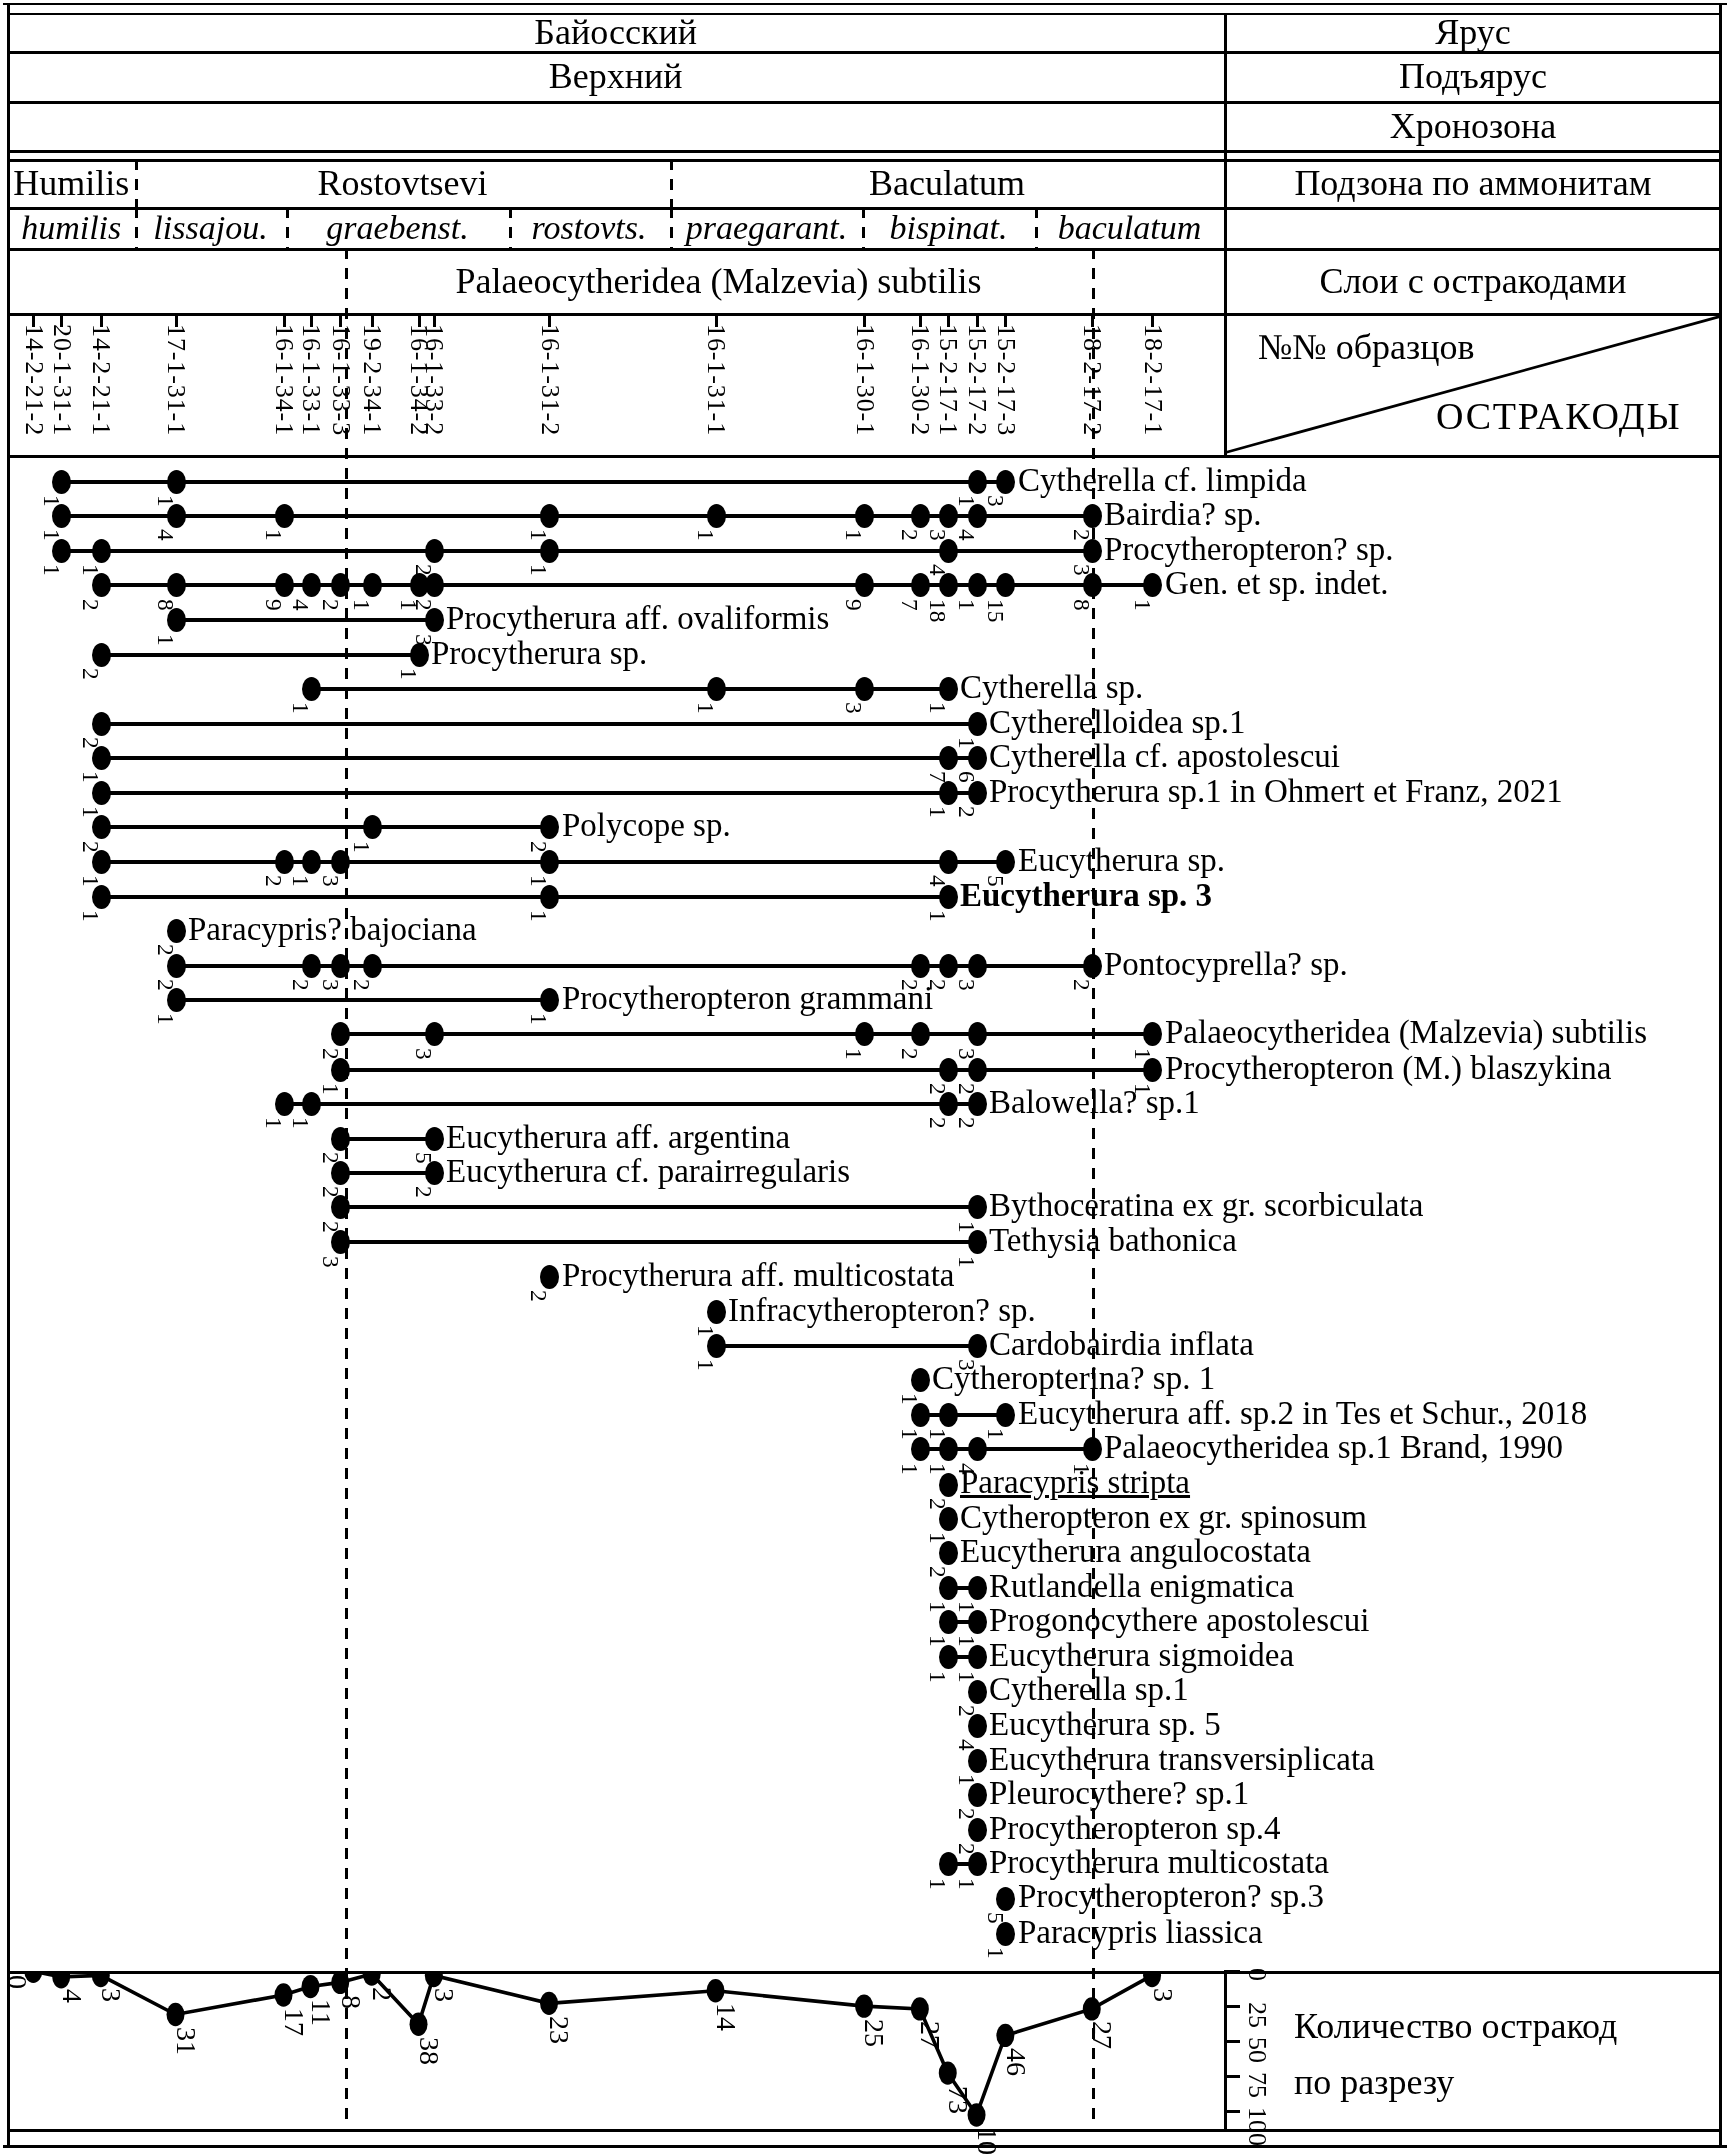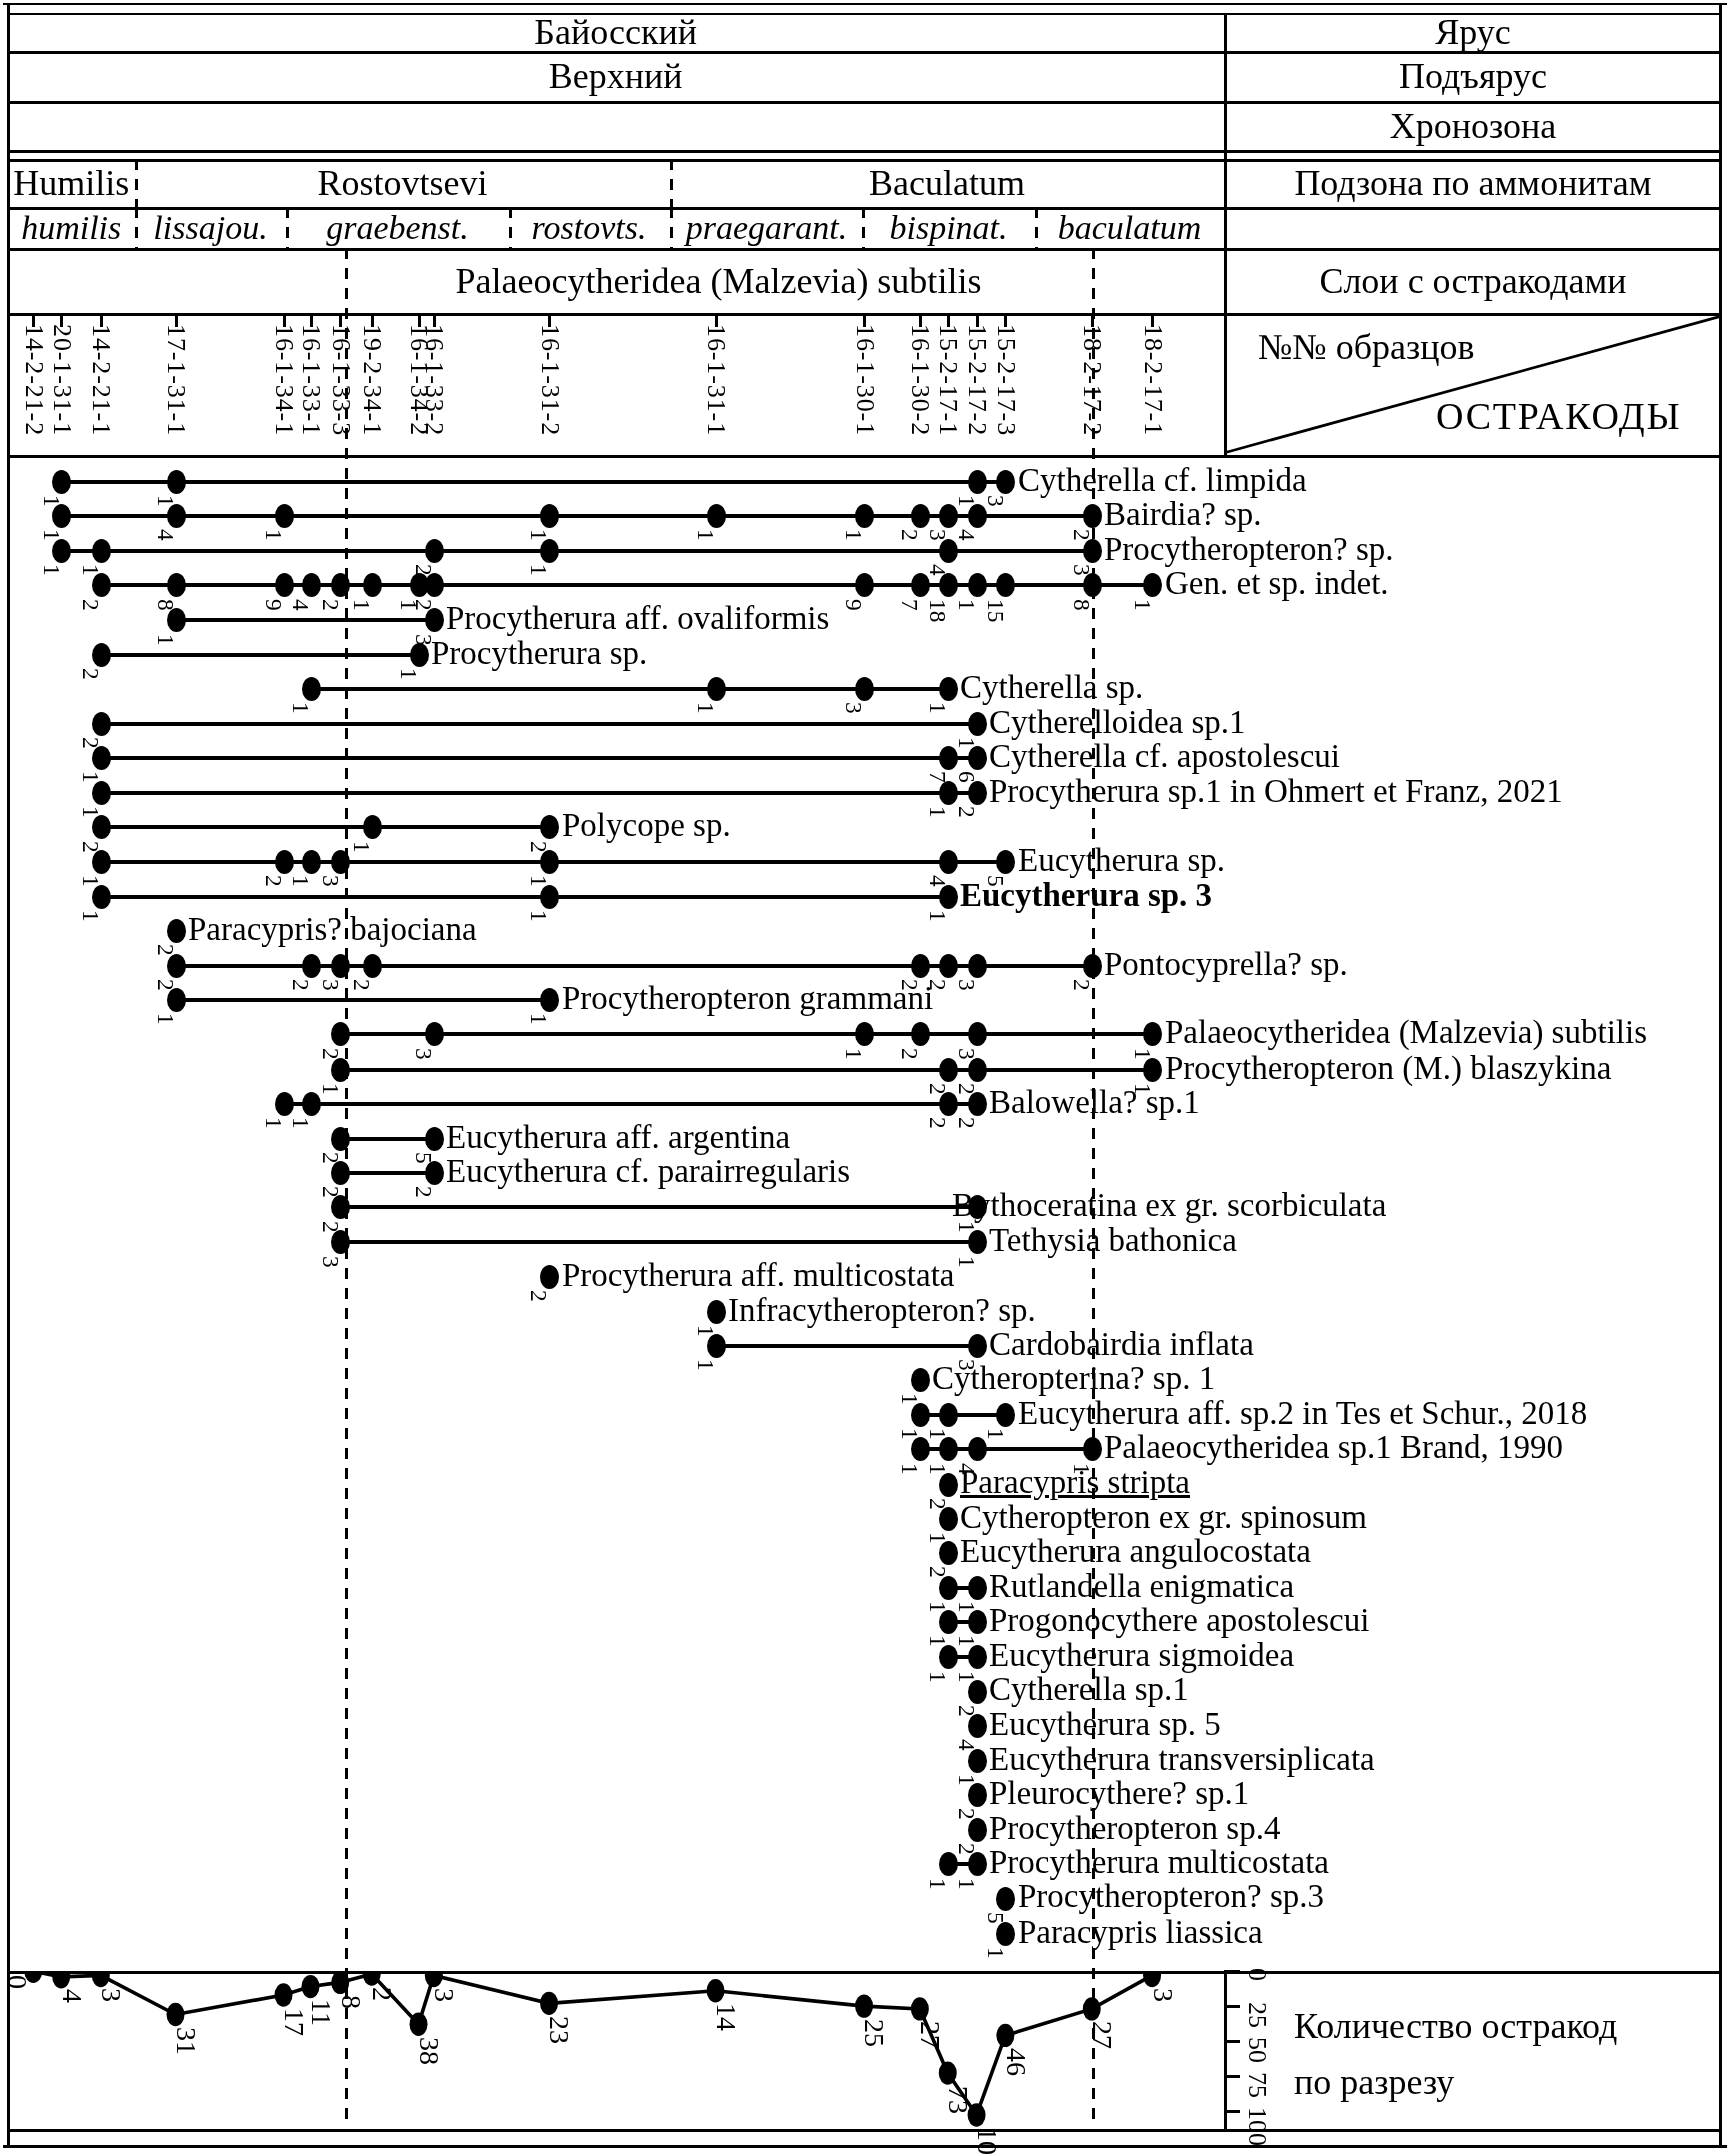--- a/index.html
+++ b/index.html
@@ -349,21 +349,21 @@
       <div class="dot" style="left:331px;top:1161px;"></div>
       <div class="rot cnt" style="left:319px;top:1186px;">2</div>
       <div class="dot" style="left:425px;top:1161px;"></div>
       <div class="rot cnt" style="left:412px;top:1186px;">2</div>
       <div class="speciesName" style="left:446px;top:1153px;">Eucytherura cf. parairregularis</div>
       <div class="rangeLine" style="left:340px;top:1205px;width:636px;"></div>
       <div class="dot" style="left:331px;top:1195px;"></div>
       <div class="rot cnt" style="left:319px;top:1221px;">2</div>
       <div class="dot" style="left:968px;top:1195px;"></div>
       <div class="rot cnt" style="left:955px;top:1221px;">1</div>
-      <div class="speciesName" style="left:952px;top:1187px;">Bythoceratina ex gr. scorbiculata</div>
+      <div class="speciesName" style="left:989px;top:1187px;">Bythoceratina ex gr. scorbiculata</div>
       <div class="rangeLine" style="left:340px;top:1240px;width:636px;"></div>
       <div class="dot" style="left:331px;top:1230px;"></div>
       <div class="rot cnt" style="left:319px;top:1256px;">3</div>
       <div class="dot" style="left:968px;top:1230px;"></div>
       <div class="rot cnt" style="left:955px;top:1256px;">1</div>
       <div class="speciesName" style="left:989px;top:1222px;">Tethysia bathonica</div>
       <div class="dot" style="left:540px;top:1265px;"></div>
       <div class="rot cnt" style="left:527px;top:1290px;">2</div>
       <div class="speciesName" style="left:562px;top:1257px;">Procytherura aff. multicostata</div>
       <div class="dot" style="left:707px;top:1300px;"></div>

